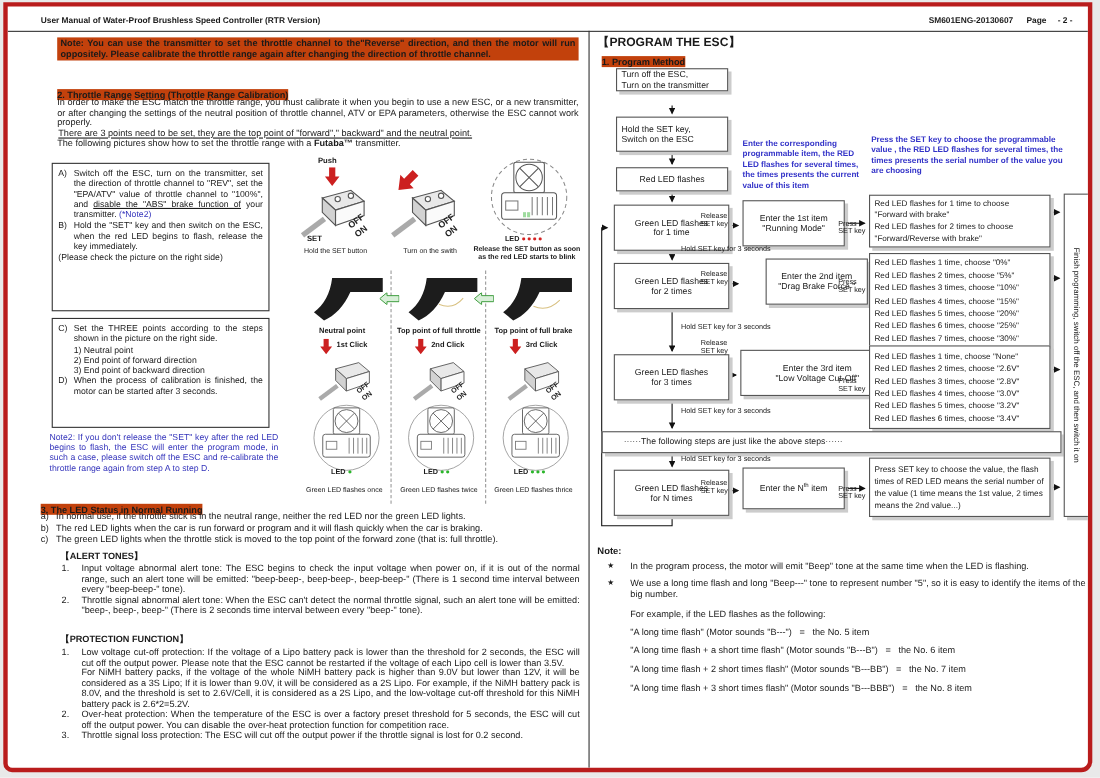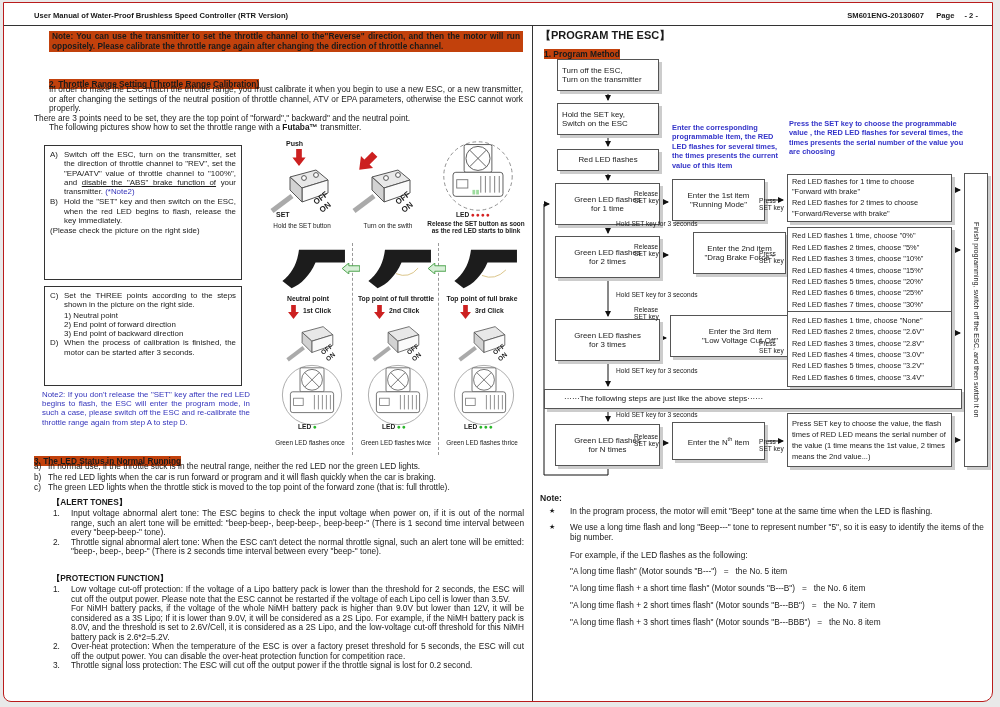--- a/index.html
+++ b/index.html
@@ -1,18 +1,18 @@
 <!DOCTYPE html>
 <html><head>
 <meta charset="utf-8">
 <style>
   * { box-sizing: border-box; margin: 0; padding: 0; }
   html,body { width:1000px; height:707px; }
   body { position:relative; background:#e9e9e9; font-family:"Liberation Sans","DejaVu Sans",sans-serif; color:#1a1a1a; }
-  .page { position:absolute; left:3px; top:2px; width:990px; height:700px; background:#fff; border:1px solid #b91c1c; border-radius:0 0 10px 8px; overflow:hidden; }
+  .page { position:absolute; left:3px; top:2px; width:990px; height:700px; background:#fff; border:4px solid #b91c1c; border-radius:0 0 10px 8px; overflow:hidden; }
   .abs { position:absolute; }
   .hl { background:#c2410c; }
   .b  { font-weight:bold; }
   .i  { }
   .j  { text-align:justify; }
   .pre { white-space:pre-line; }
   .prex { white-space:pre; }
   .blue { color:#3434bb; }
   .body-text { font-size:8.3px; line-height:9.5px; }
   .small7 { font-size:7.9px; line-height:9.2px; }
@@ -49,21 +49,21 @@
   </div>
   <div class="rule-h"></div>
   <div class="rule-v"></div>
 
   <div class="abs hl b body-text j" style="left:45px; top:28px; width:474px; padding:1px 3px;">Note: You can use the transmitter to set the throttle channel to the"Reverse" direction, and then the motor will run oppositely. Please calibrate the throttle range again after changing the direction of throttle channel.</div>
 
   <div class="abs" style="left:45px; top:70px;">
     <span class="hl b body-text">2. Throttle Range Setting (Throttle Range Calibration)</span>
   </div>
   <div class="abs body-text j" style="left:45px; top:82px; width:474px;">In order to make the ESC match the throttle range, you must calibrate it when you begin to use a new ESC, or a new transmitter, or after changing the settings of the neutral position of throttle channel, ATV or EPA parameters, otherwise the ESC cannot work properly.</div>
-  <div class="abs body-text" style="left:30px; top:111px; width:474px;">There are 3 points need to be set, they are the top point of "forward"," backward" and the neutral point.</div>
+  <div class="abs body-text" style="left:46px; top:111px; width:474px;text-decoration:underline;">There are 3 points need to be set, they are the top point of "forward"," backward" and the neutral point.</div>
   <div class="abs body-text" style="left:45px; top:120px; width:474px;">
     <span>The following pictures show how to set the throttle range with a </span><span class="b">Futaba™</span><span> transmitter.</span>
   </div>
 
   <div class="ibox j" style="left:40px; top:142px; width:198px; height:135px;">
     <div class="hang">
       <span class="n">A)</span>
       <span>Switch off the ESC, turn on the transmitter, set the direction of throttle channel to "REV", set the "EPA/ATV" value of throttle channel to "100%", and </span><span style="text-decoration:underline;">disable the "ABS" brake function of</span><span> your transmitter. </span><span class="blue i">(*Note2)</span>
     </div>
     <div class="hang">
@@ -312,21 +312,21 @@
     <line x1="128" y1="295" x2="134" y2="295" stroke="#111" marker-end="url(#ah)"></line>
     <line x1="235" y1="293" x2="251" y2="293" stroke="#111" marker-end="url(#ah)"></line>
     <line x1="420" y1="290" x2="428" y2="290" stroke="#111" marker-end="url(#ah)"></line>
     <line x1="424" y1="356" x2="428" y2="356" stroke="#111" marker-end="url(#ah)"></line>
     <line x1="128" y1="400" x2="136" y2="400" stroke="#111" marker-end="url(#ah)"></line>
     <line x1="233" y1="398" x2="251" y2="398" stroke="#111" marker-end="url(#ah)"></line>
     <line x1="420" y1="397" x2="428" y2="397" stroke="#111" marker-end="url(#ah)"></line>
     <polyline points="76,423 76,432 12,432 12,161 17,161" fill="none" stroke="#111" marker-end="url(#ah)"></polyline>
   </svg>
 
-  <div class="fb pre la" style="left:553px; top:56px; width:102px; height:32px;">Turn off the ESC,
+  <div class="fb pre la" style="left:553px; top:56px; width:102px; height:21px;">Turn off the ESC,
 Turn on the transmitter</div>
   <div class="fb pre la" style="left:553px; top:100px; width:102px; height:32px;">Hold the SET key,
 Switch on the ESC</div>
   <div class="fb" style="left:553px; top:146px; width:102px; height:22px;">Red LED flashes</div>
   <div class="fb pre" style="left:551px; top:180px; width:105px; height:42px;">Green LED flashes
 for 1 time</div>
   <div class="fb pre" style="left:551px; top:233px; width:105px; height:42px;">Green LED flashes
 for 2 times</div>
   <div class="fb pre" style="left:551px; top:316px; width:105px; height:42px;">Green LED flashes
 for 3 times</div>

